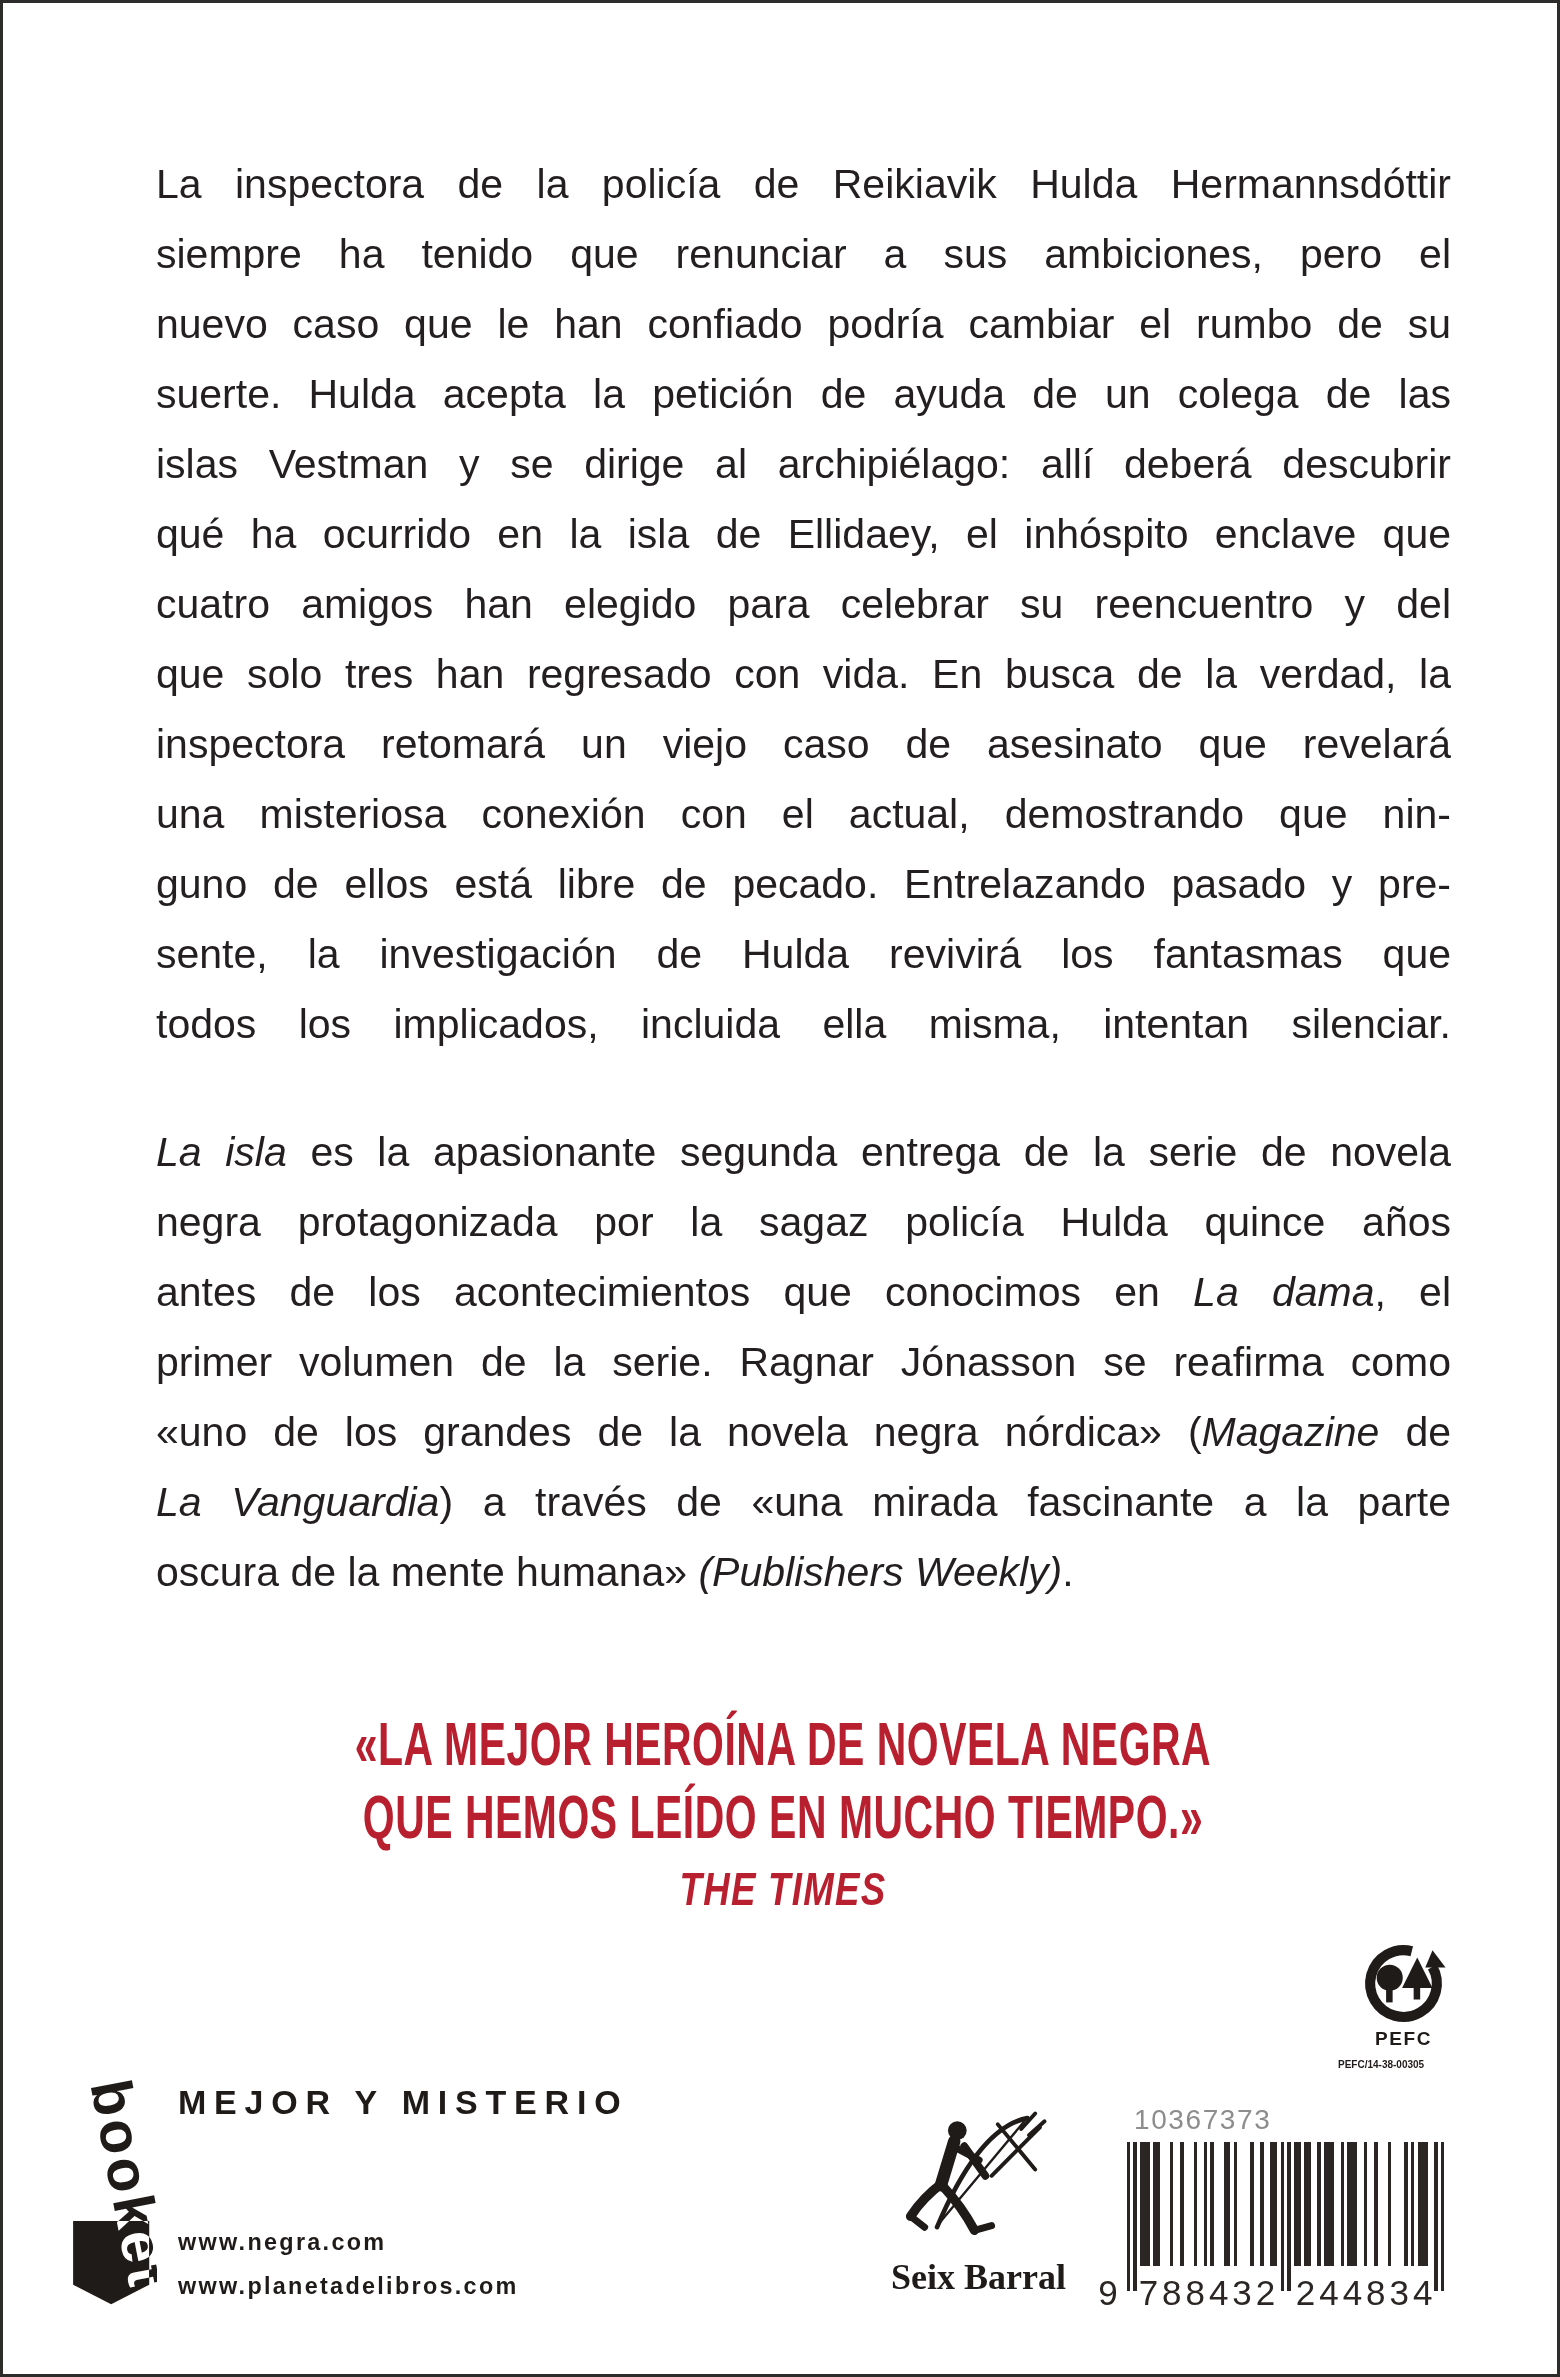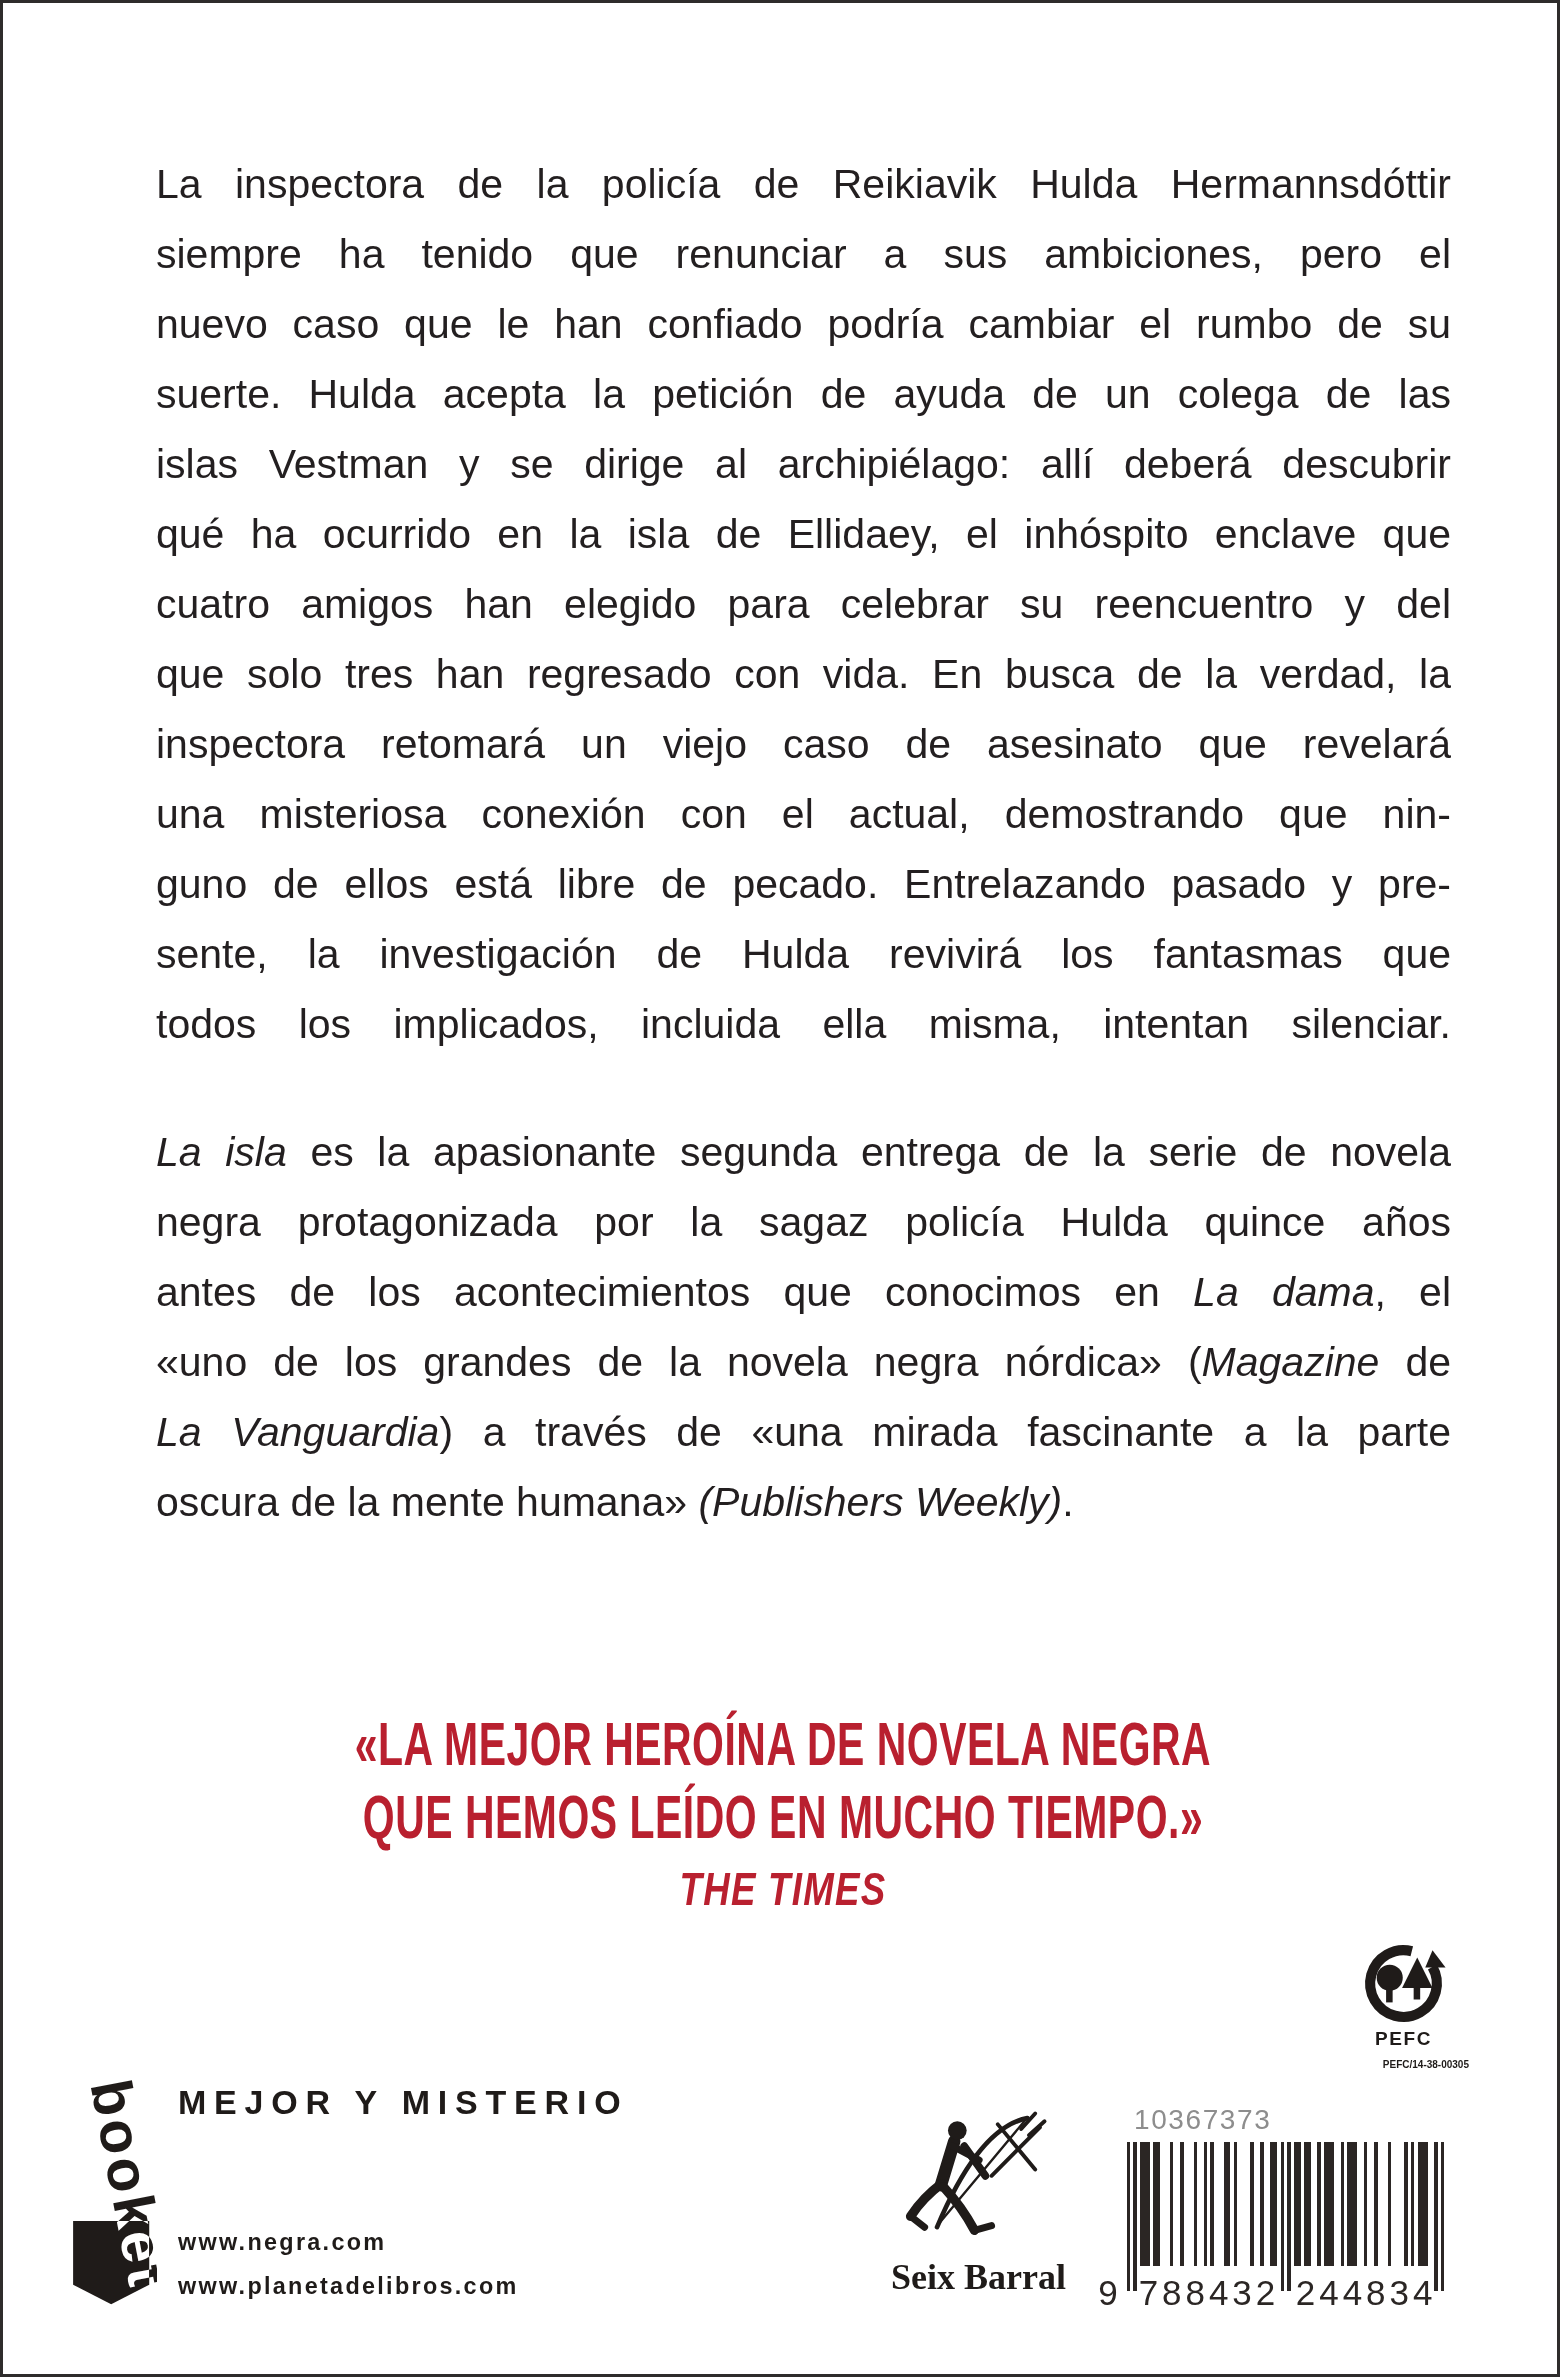--- a/index.html
+++ b/index.html
@@ -29,21 +29,21 @@
   .urls{position:absolute;left:175px;top:2226px;font-size:23.4px;font-weight:700;
     letter-spacing:2.3px;color:#1f1b19;}
   .urls .tline{height:44px;text-align:left;text-align-last:left;}
   .booket-svg{position:absolute;left:67px;top:2070px;width:87px;height:251px;}
   .seix-svg{position:absolute;left:895px;top:2098px;width:156px;height:148px;}
   .seix-name{position:absolute;left:839px;top:2253px;width:273px;text-align:center;
     font-family:"Liberation Serif",serif;font-weight:700;font-size:36px;color:#1f1b19;}
   .pefc-svg{position:absolute;left:1357px;top:1936px;width:87px;height:92px;}
   .pefc-label{position:absolute;left:1357px;top:2025px;width:87px;text-align:center;
     font-size:19px;font-weight:700;letter-spacing:1.6px;color:#1f1b19;}
-  .pefc-code{position:absolute;left:1335px;top:2056px;width:131px;text-align:right;
+  .pefc-code{position:absolute;left:1335px;top:2056px;width:131px;text-align:left;
     font-size:10px;font-weight:700;letter-spacing:0px;color:#1f1b19;}
   .product-code{position:absolute;left:1131px;top:2101px;width:312px;
     font-size:28px;letter-spacing:1.6px;color:#8d8d8d;}
   .ean-svg{position:absolute;left:1086px;top:2139px;width:360px;height:168px;}
 </style>
 </head>
 <body>
 
 <div class="page">
 
@@ -60,20 +60,21 @@
       <div class="tline">una misteriosa conexión con el actual, demostrando que nin-</div>
       <div class="tline">guno de ellos está libre de pecado. Entrelazando pasado y pre-</div>
       <div class="tline">sente, la investigación de Hulda revivirá los fantasmas que</div>
       <div class="tline">todos los implicados, incluida ella misma, intentan silenciar.</div>
     </div>
 
   <div id="p2" class="synopsis">
       <div class="tline"><i>La isla</i><span> es la apasionante segunda entrega de la serie de novela</span></div>
       <div class="tline"><span>negra protagonizada por la sagaz policía Hulda quince años</span></div>
       <div class="tline"><span>antes de los acontecimientos que conocimos en </span><i>La dama</i><span>, el</span></div>
+      <div class="tline"><span>primer volumen de la serie. Ragnar Jónasson se reafirma como</span></div>
       <div class="tline"><span>«uno de los grandes de la novela negra nórdica» (</span><i>Magazine</i><span> de</span></div>
       <div class="tline"><i>La Vanguardia</i><span>) a través de «una mirada fascinante a la parte</span></div>
       <div class="tline no-just"><span>oscura de la mente humana» </span><i>(Publishers Weekly)</i><span>.</span></div>
     </div>
 
   <div class="quote">
       <div class="tline">«LA MEJOR HEROÍNA DE NOVELA NEGRA</div>
       <div class="tline">QUE HEMOS LEÍDO EN MUCHO TIEMPO.»</div>
     </div>
 

